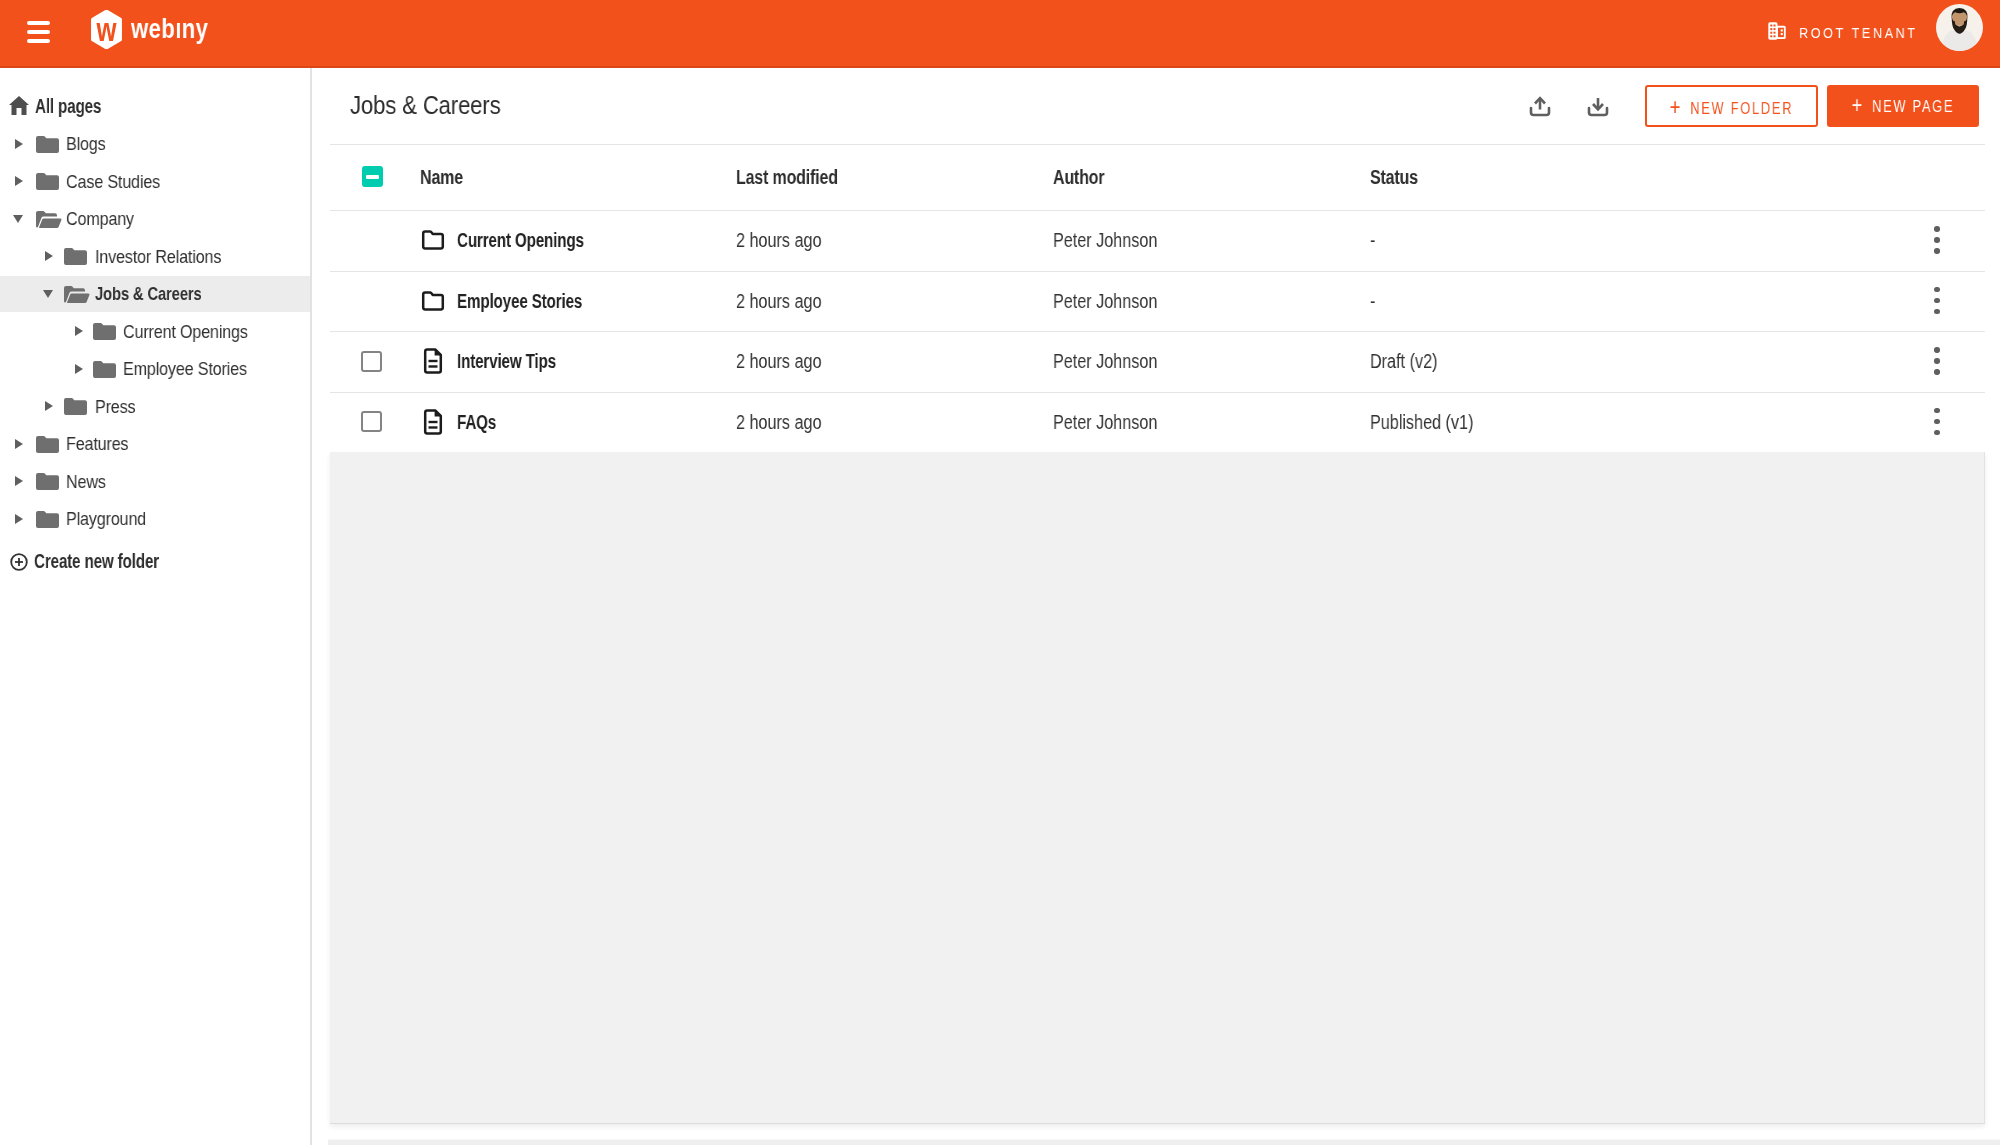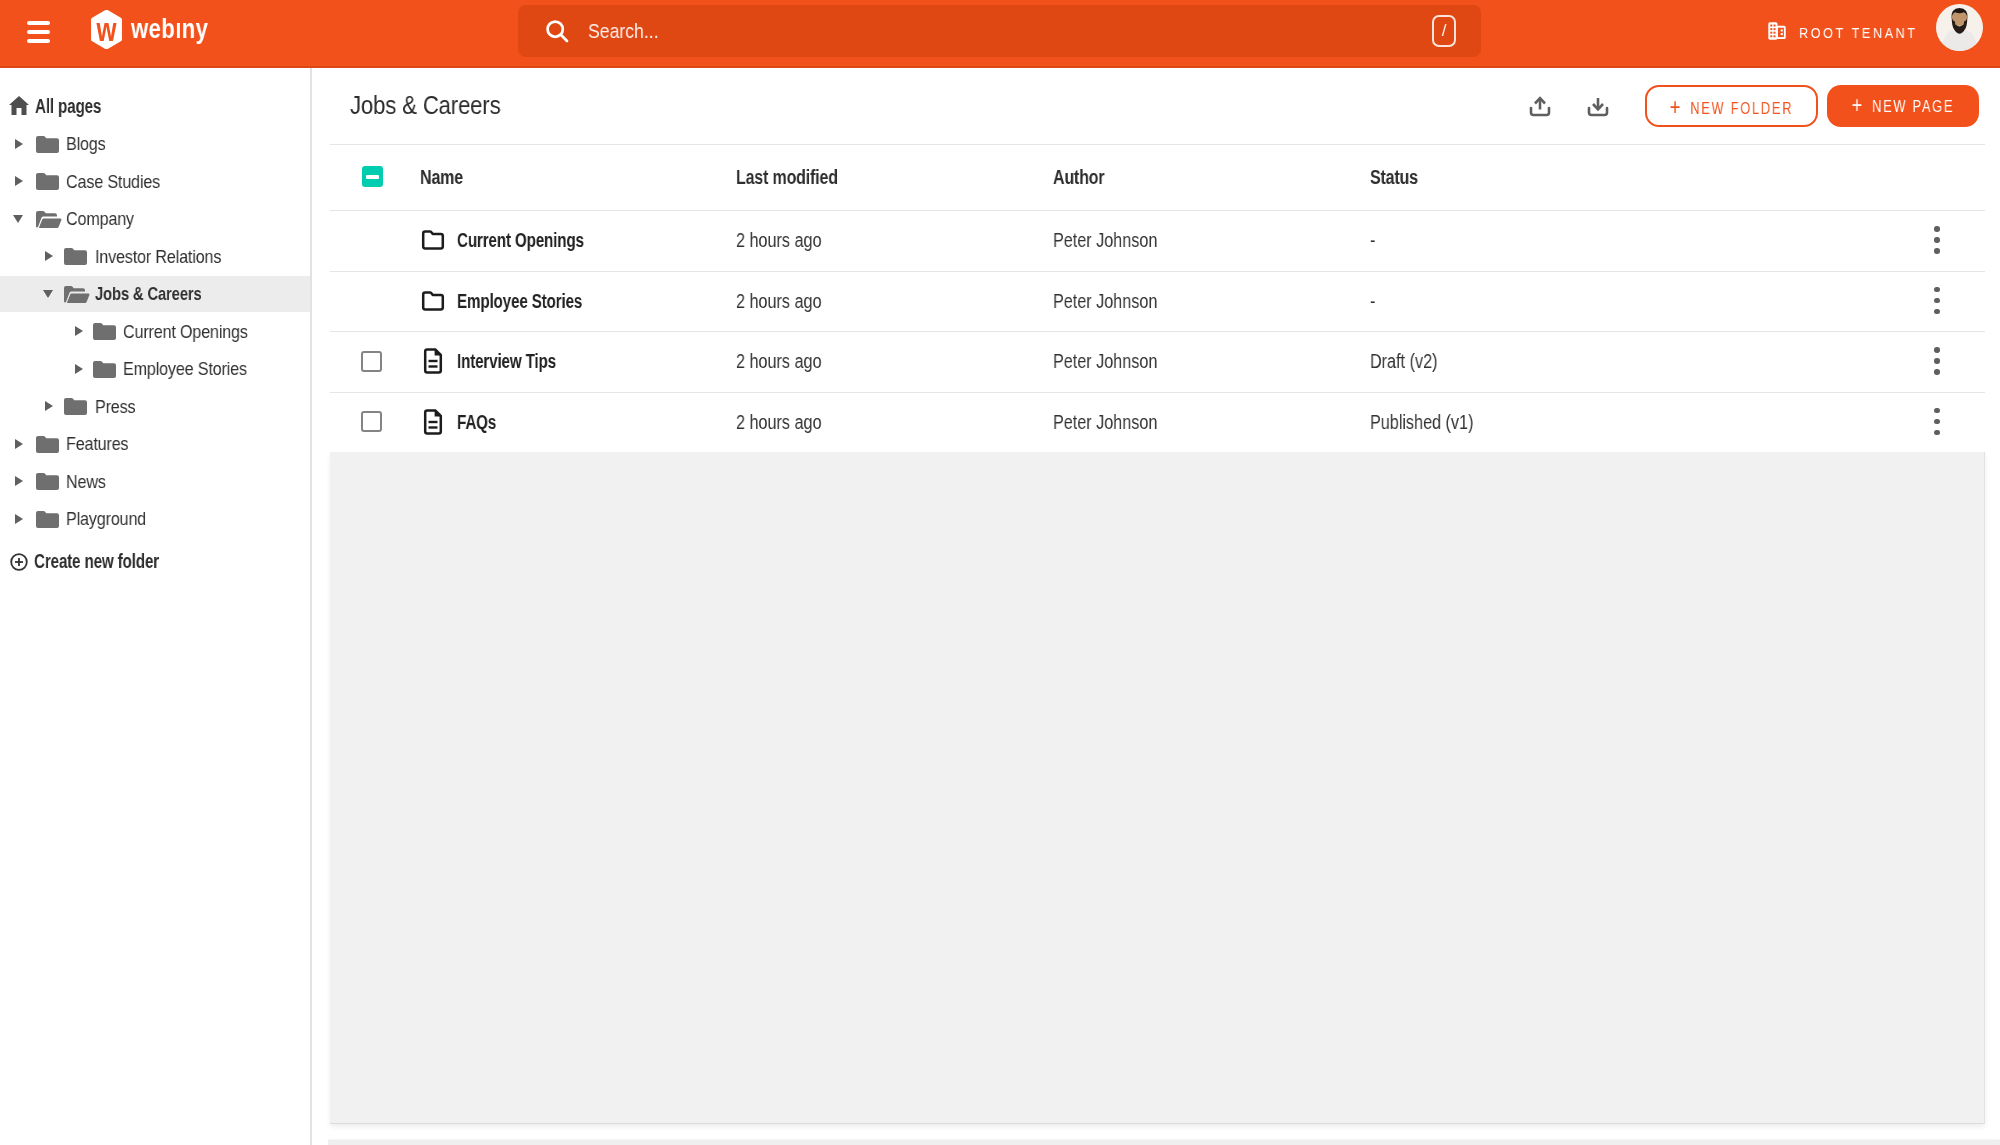--- a/index.html
+++ b/index.html
@@ -39,21 +39,21 @@
     border-right:5.5px solid transparent; }
   #selrow { position:absolute; left:0; top:275px; width:310px; height:37px;
     background:#ececec; }
 
   
   #main { position:absolute; left:314px; top:68px; width:1686px; height:1077px;
     background:#fff; }
   #heading { position:absolute; left:36px; top:23px; font-size:25.5px; color:#2b2b2b;
     font-weight:400; letter-spacing:-0.2px; transform:scaleX(0.87); transform-origin:left center;}
 
-  .btn { position:absolute; top:17px; height:42px; border-radius:14px;
+  .btn { position:absolute; top:17px; height:42px; border-radius:3px;
     font-size:16px; letter-spacing:2.2px; font-weight:400; line-height:39px;
     text-align:center; }
   #btnfolder { left:1331px; width:173px; border:2px solid #F2511B; color:#F2511B;
     background:#fff; }
   #btnpage  { left:1513px; width:152px; background:#F2511B; color:#fff; }
   .plus { font-size:23px; font-weight:400; position:relative; top:1px; margin-right:10px; }
   .btninner { transform:scaleX(0.8); transform-origin:center center; }
 
   
   #card { position:absolute; left:16px; top:76px; width:1655px; height:800px; }
@@ -86,28 +86,20 @@
       <span style="top:30px"></span>
       <span style="top:39px"></span>
   </div>
 
   <svg class="abs" style="left:90px; top:10px;" width="33" height="39" viewBox="0 0 33 39">
     <path d="M16.5 2 L29.7 9.6 L29.7 29.4 L16.5 37 L3.3 29.4 L3.3 9.6 Z" fill="#ffffff" stroke="#ffffff" stroke-width="4.5" stroke-linejoin="round"></path>
     <text x="16.5" y="31.5" text-anchor="middle" fill="#F2511B" font-size="33" font-weight="700" font-family="Liberation Sans" transform="translate(16.5 0) scale(0.78 1) translate(-16.5 0)">w</text>
   </svg>
   <div class="abs" style="left:131px; top:0; height:66px; line-height:58px; color:#fff; font-size:28px; font-weight:700; letter-spacing:0.5px; transform:scaleX(0.79); transform-origin:left center; will-change:transform;">webıny</div>
 
-  <div id="searchbar">
-    <svg class="abs" style="left:26px; top:13px;" width="27" height="27" viewBox="0 0 27 27">
-      <circle cx="11.2" cy="11.2" r="7.6" fill="none" stroke="#fff" stroke-width="2.7"></circle>
-      <line x1="16.8" y1="16.8" x2="23" y2="23" stroke="#fff" stroke-width="2.7" stroke-linecap="round"></line>
-    </svg>
-    <div id="searchtxt">Search...</div>
-    <div id="slashkey">/</div>
-  </div>
 
   <svg class="abs" style="left:1768px; top:22px;" width="18" height="18" viewBox="0 0 18 18">
     <rect x="0.3" y="0.3" width="9.2" height="17.4" rx="1.6" fill="#fff"></rect>
     <g fill="#F2511B">
       <rect x="2.3" y="2.5" width="2" height="2"></rect>
         <rect x="5.5" y="2.5" width="2" height="2"></rect>
       <rect x="2.3" y="6.1" width="2" height="2"></rect>
         <rect x="5.5" y="6.1" width="2" height="2"></rect>
       <rect x="2.3" y="9.7" width="2" height="2"></rect>
         <rect x="5.5" y="9.7" width="2" height="2"></rect>

